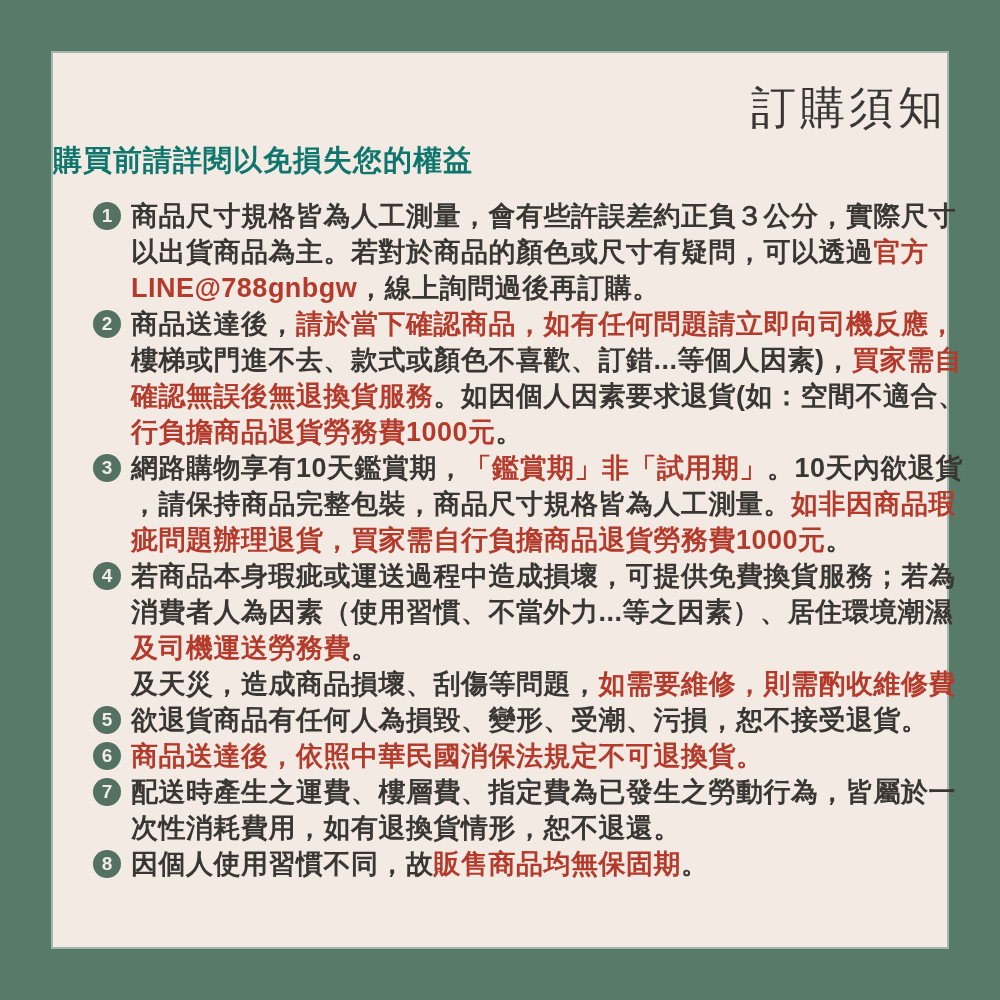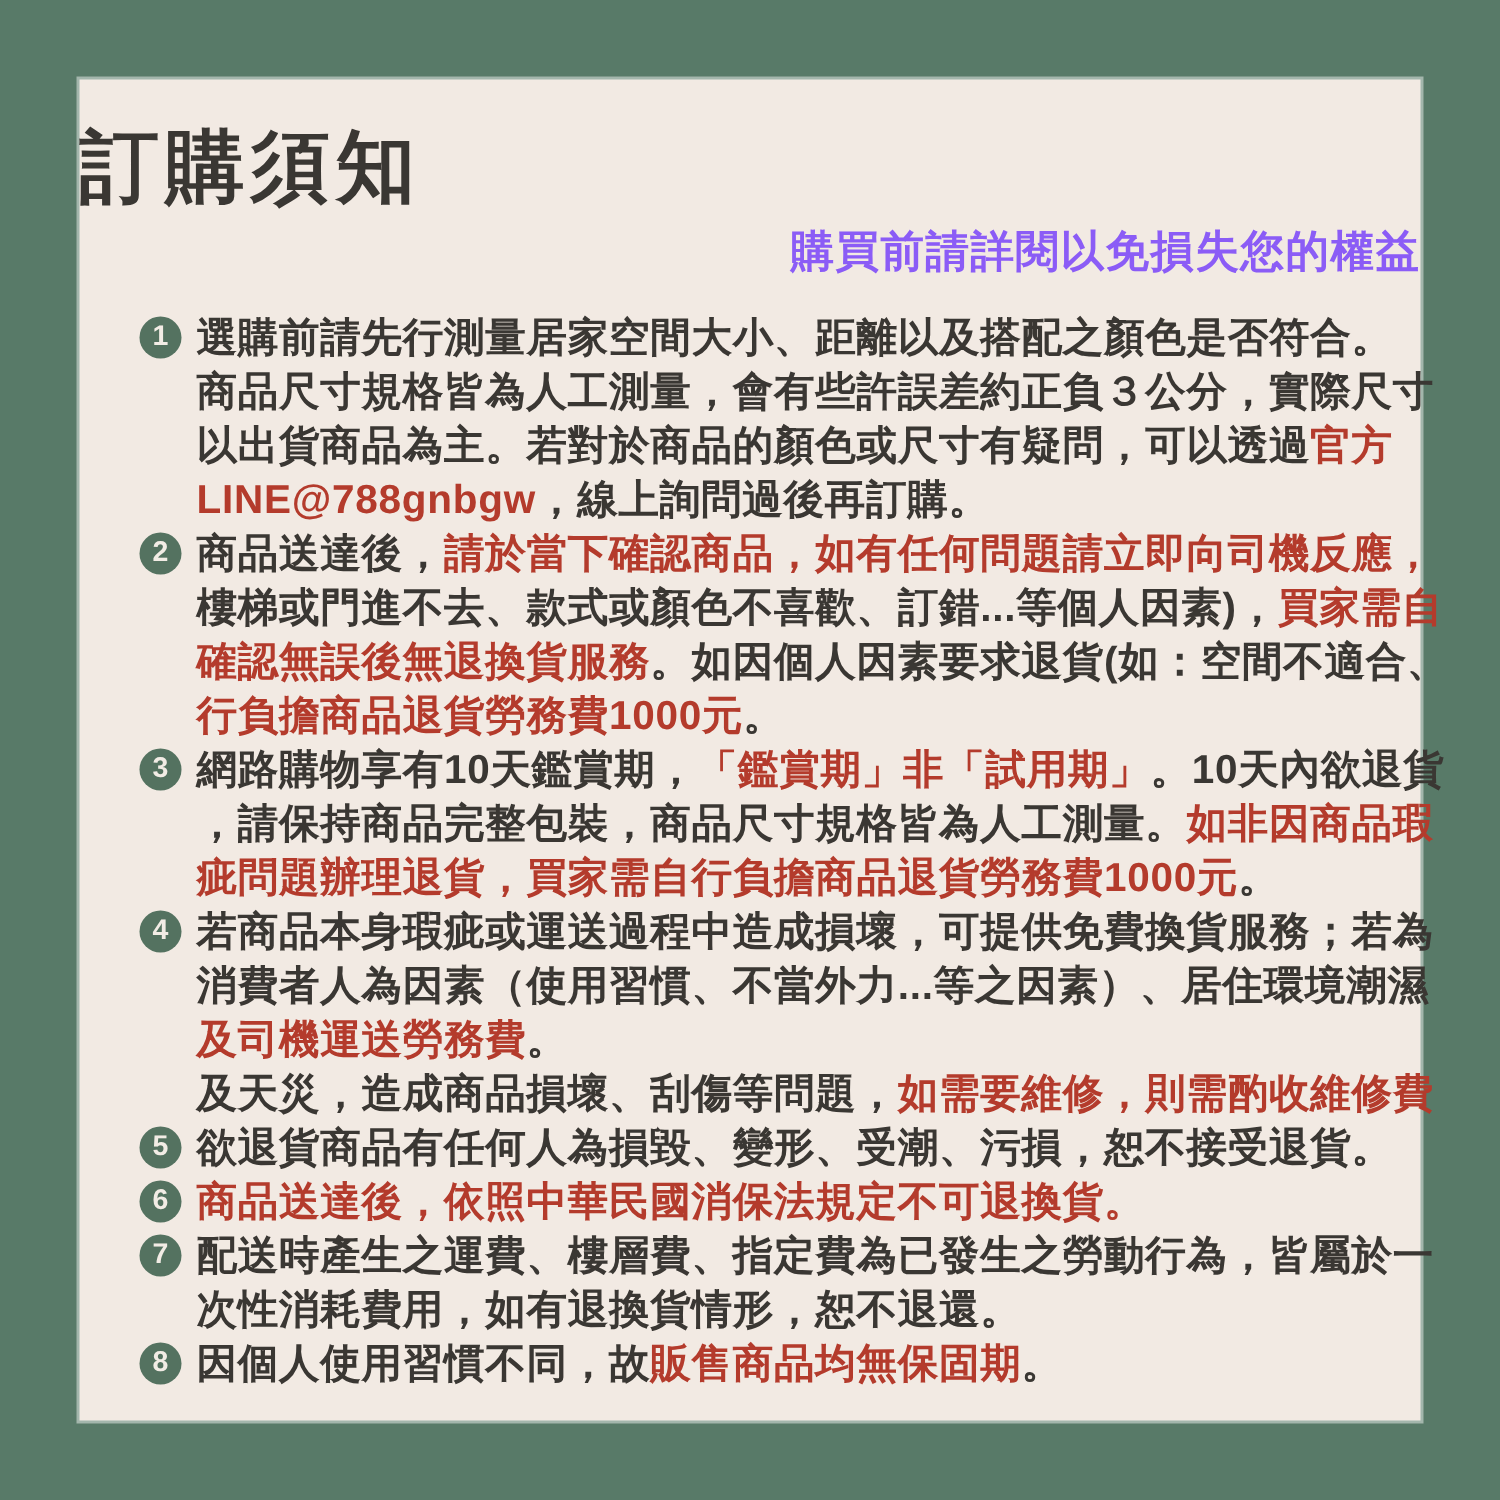--- a/index.html
+++ b/index.html
@@ -19,36 +19,36 @@
     position: absolute;
     left: 53px; top: 53px;
     width: 894px; height: 894px;
     background: #f2eae3;
     box-shadow: 0 0 0 2px rgba(255,255,255,0.45);
     box-sizing: border-box;
   }
   .title {
     margin: 0;
     padding-top: 30px;
-    text-align: left;
-    font-size: 53px;
+    text-align: right;
+    font-size: 45px;
     line-height: 1.1;
-    font-weight: bold;
+    font-weight: normal;
     letter-spacing: 4px;
     color: #3a3733;
   }
   .subtitle {
     margin: 0;
     margin-top: 12px;
-    text-align: right;
+    text-align: left;
     font-size: 29px;
     line-height: 1.1;
     font-weight: bold;
     letter-spacing: 1px;
-    color: #8b5cf6;
+    color: #0f766e;
   }
   .list {
     margin-top: 22px;
     padding-left: 40px;
   }
   .item {
     display: flex;
     align-items: flex-start;
   }
   .badge {
@@ -85,21 +85,20 @@
     <h1 class="title">訂購須知</h1>
     <h2 class="subtitle">購買前請詳閱以免損失您的權益</h2>
 
     <div class="list">
 
       <div class="item">
         <div class="badge">
             <span>1</span>
           </div>
         <div class="content">
-          <div class="line"><span>選購前請先行測量居家空間大小、距離以及搭配之顏色是否符合。</span></div>
           <div class="line"><span>商品尺寸規格皆為人工測量，會有些許誤差約正負３公分，實際尺寸</span></div>
           <div class="line"><span>以出貨商品為主。若對於商品的顏色或尺寸有疑問，可以透過</span><span class="red">官方</span></div>
           <div class="line"><span class="red">LINE@788gnbgw</span><span>，線上詢問過後再訂購。</span></div>
         </div>
       </div>
 
       <div class="item">
         <div class="badge">
             <span>2</span>
           </div>

